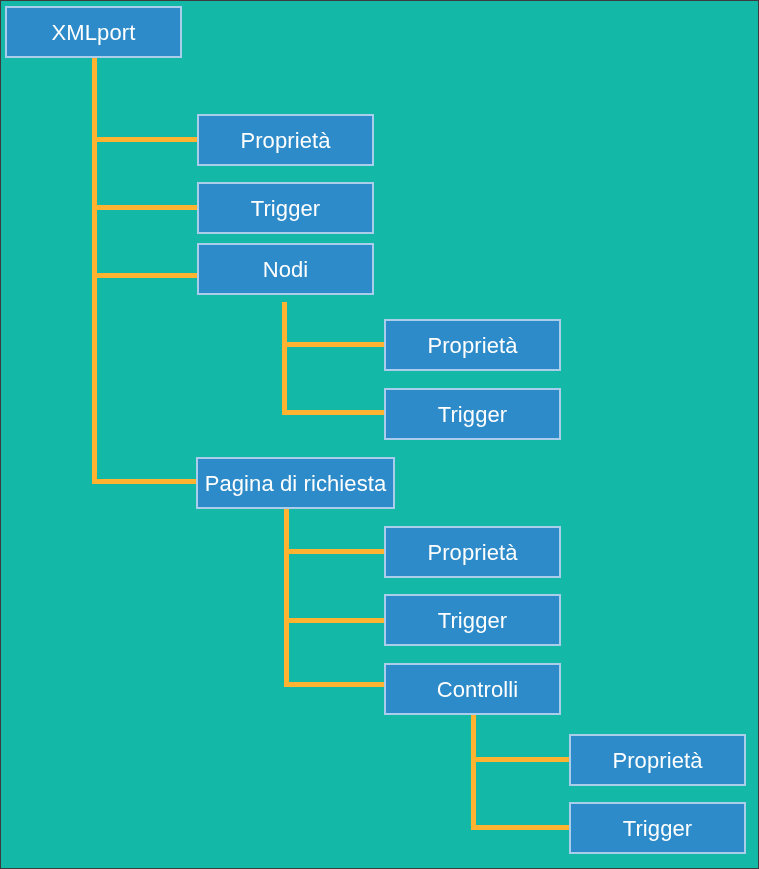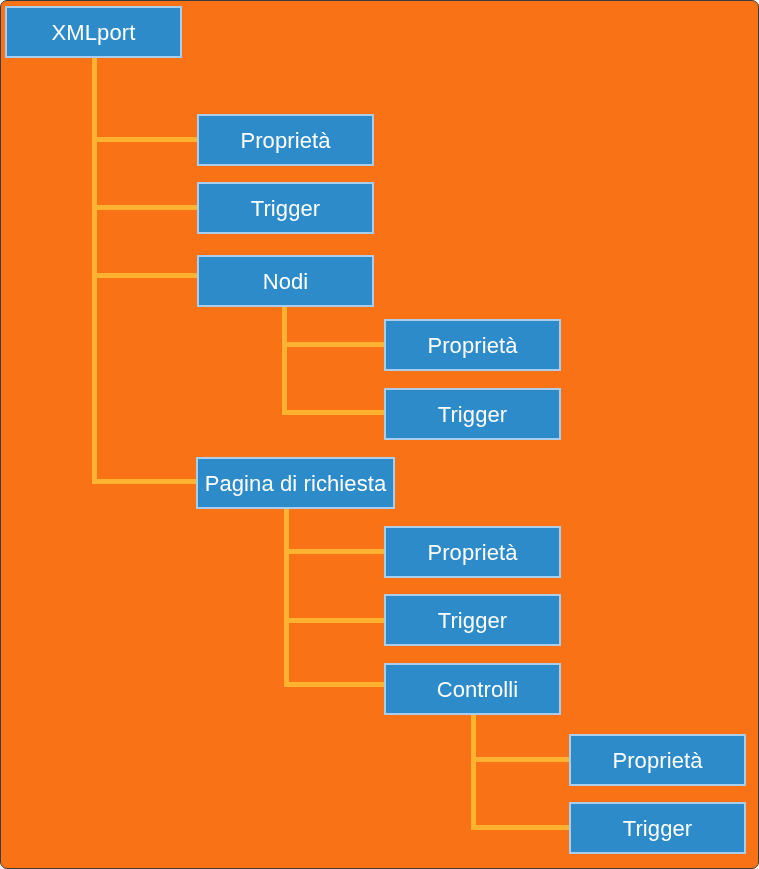--- a/index.html
+++ b/index.html
@@ -43,21 +43,21 @@
     position: absolute;
     background: #FFB330;
     z-index: 1;
   }
   .conn-v { width: 5px; }
   .conn-h { height: 5px; }
 </style>
 </head>
 <body>
 
-<div id="diagram-canvas" style="background: #f97316; border-color: rgb(60, 60, 60); border-radius: 7px;">
+<div id="diagram-canvas" style="background: #14b8a6; border-color: rgb(60, 60, 60);">
   <div id="connector-layer">
       <div class="conn conn-v" style="background: rgb(255, 179, 48); left: 91px; top: 57px; height: 426px;"></div>
       <div class="conn conn-h" style="background: rgb(255, 179, 48); left: 91px; top: 136px; width: 107px;"></div>
       <div class="conn conn-h" style="background: rgb(255, 179, 48); left: 91px; top: 204px; width: 107px;"></div>
       <div class="conn conn-h" style="background: rgb(255, 179, 48); left: 91px; top: 272px; width: 107px;"></div>
       <div class="conn conn-h" style="background: rgb(255, 179, 48); left: 91px; top: 478px; width: 107px;"></div>
       <div class="conn conn-v" style="background: rgb(255, 179, 48); left: 281px; top: 301px; height: 113px;"></div>
       <div class="conn conn-h" style="background: rgb(255, 179, 48); left: 281px; top: 341px; width: 104px;"></div>
       <div class="conn conn-h" style="background: rgb(255, 179, 48); left: 281px; top: 409px; width: 104px;"></div>
       <div class="conn conn-v" style="background: rgb(255, 179, 48); left: 283px; top: 508px; height: 178px;"></div>
@@ -71,21 +71,21 @@
   <div id="node-layer">
       <div class="node-box" style="left: 4px; top: 5px; width: 177px; height: 52px; background: rgb(46, 139, 201); border-color: rgb(169, 205, 235); color: rgb(255, 255, 255);">
         <span class="node-label">XMLport</span>
       </div>
       <div class="node-box" style="left: 196px; top: 113px; width: 177px; height: 52px; background: rgb(46, 139, 201); border-color: rgb(169, 205, 235); color: rgb(255, 255, 255);">
         <span class="node-label">Proprietà</span>
       </div>
       <div class="node-box" style="left: 196px; top: 181px; width: 177px; height: 52px; background: rgb(46, 139, 201); border-color: rgb(169, 205, 235); color: rgb(255, 255, 255);">
         <span class="node-label">Trigger</span>
       </div>
-      <div class="node-box" style="left: 196px; top: 254px; width: 177px; height: 52px; background: rgb(46, 139, 201); border-color: rgb(169, 205, 235); color: rgb(255, 255, 255);">
+      <div class="node-box" style="left: 196px; top: 242px; width: 177px; height: 52px; background: rgb(46, 139, 201); border-color: rgb(169, 205, 235); color: rgb(255, 255, 255);">
         <span class="node-label">Nodi</span>
       </div>
       <div class="node-box" style="left: 383px; top: 318px; width: 177px; height: 52px; background: rgb(46, 139, 201); border-color: rgb(169, 205, 235); color: rgb(255, 255, 255);">
         <span class="node-label">Proprietà</span>
       </div>
       <div class="node-box" style="left: 383px; top: 387px; width: 177px; height: 52px; background: rgb(46, 139, 201); border-color: rgb(169, 205, 235); color: rgb(255, 255, 255);">
         <span class="node-label">Trigger</span>
       </div>
       <div class="node-box" style="left: 195px; top: 456px; width: 199px; height: 52px; background: rgb(46, 139, 201); border-color: rgb(169, 205, 235); color: rgb(255, 255, 255);">
         <span class="node-label">Pagina di richiesta</span>

